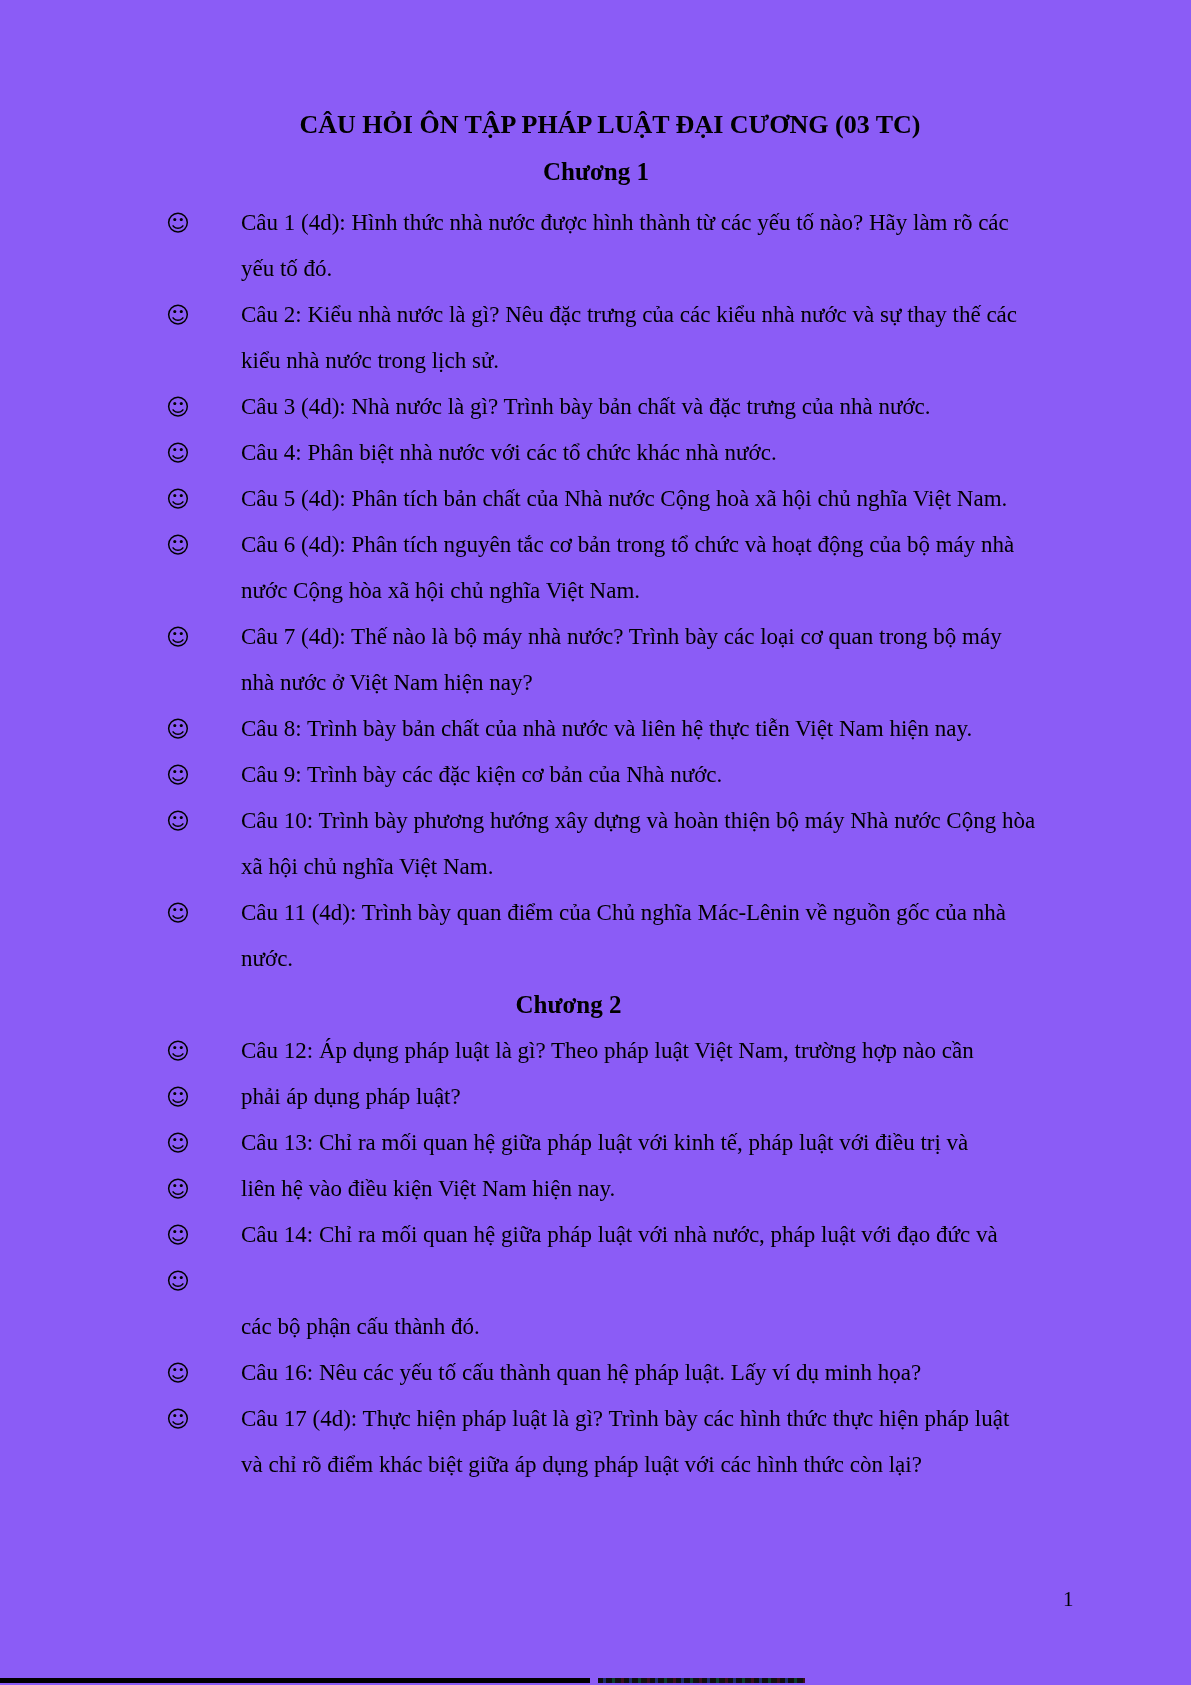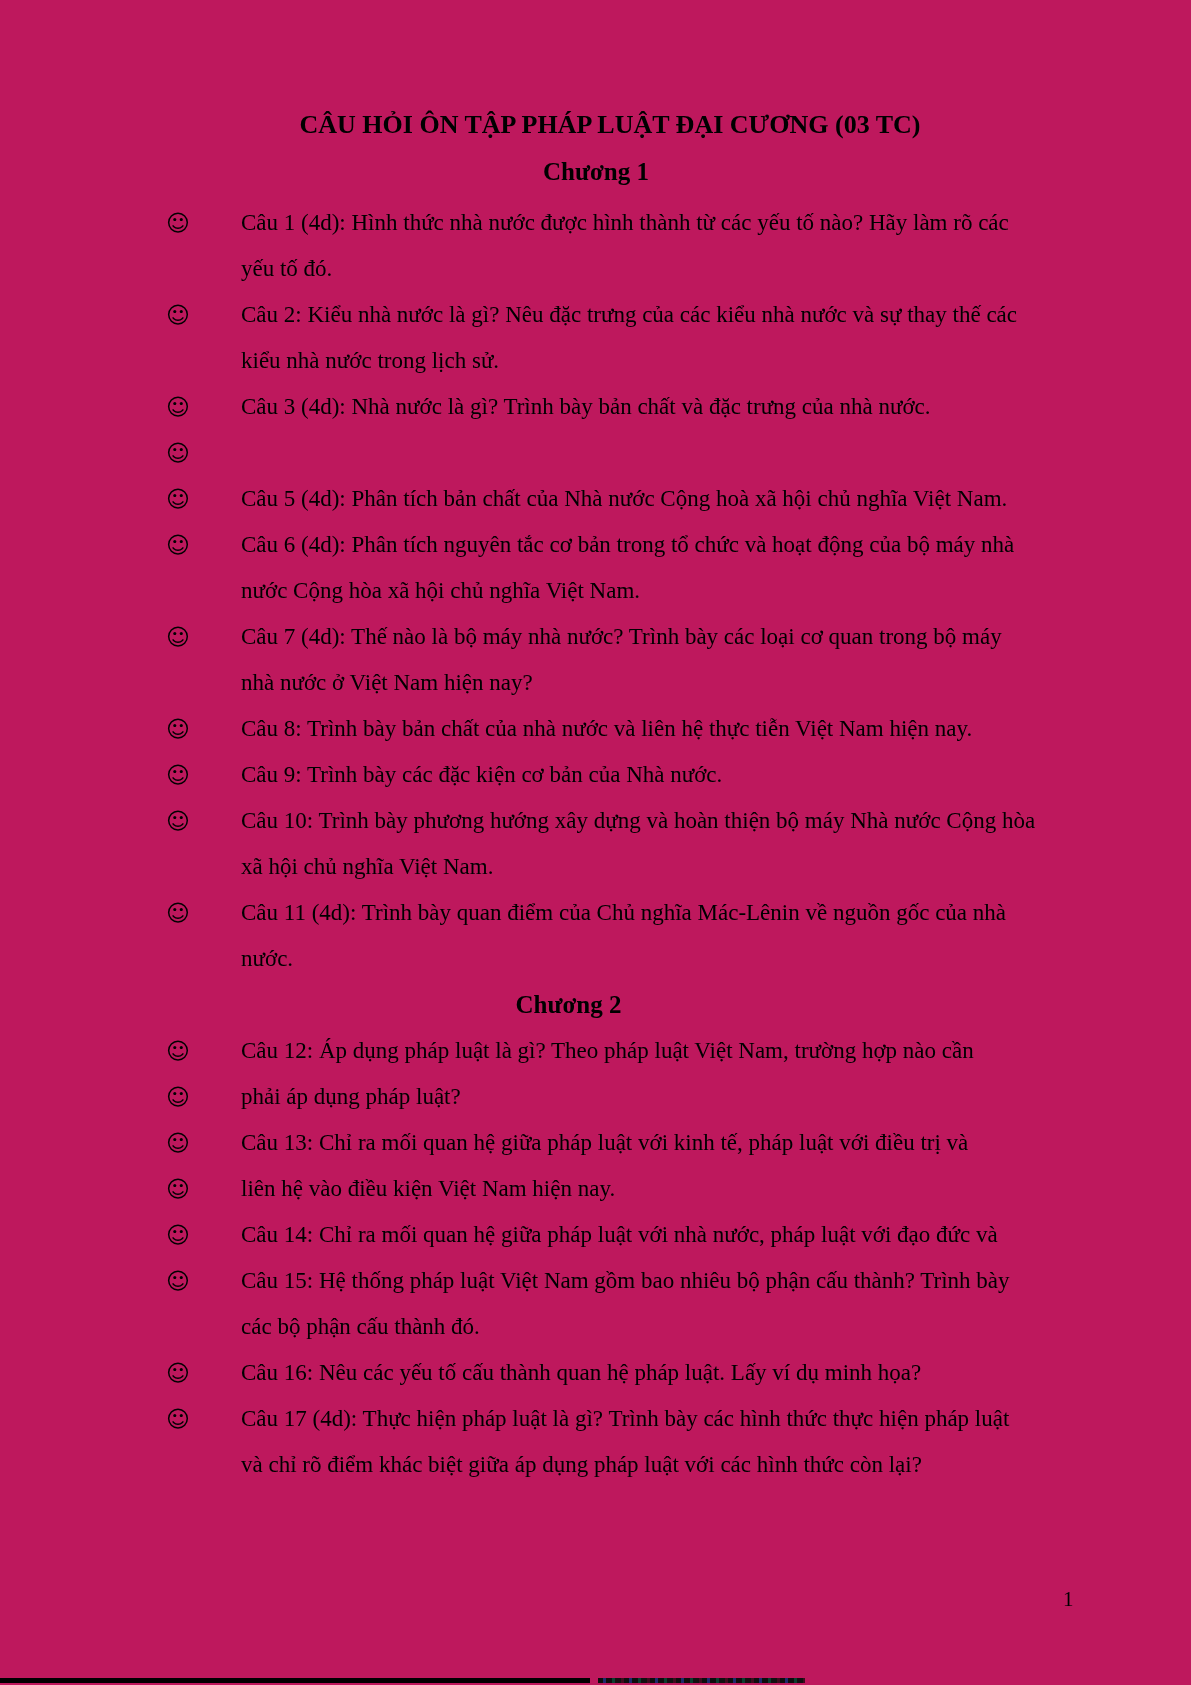--- a/index.html
+++ b/index.html
@@ -1,20 +1,20 @@
 <!DOCTYPE html>
 <html><head>
 <meta charset="utf-8">
 <style>
   html,body { margin:0; padding:0; background:#e8e8e8; }
   .page {
     position:relative;
     width:1191px; height:1685px;
     margin:0 auto;
-    background:#be185d;
+    background:#8b5cf6;
     font-family:"Liberation Serif", serif;
     color:#000000;
     overflow:hidden;
   }
   .doc-title {
     position:absolute; top:110px; left:190px; width:840px;
     text-align:center; font-weight:bold; font-size:26px;
     white-space:nowrap;
   }
   .chapter1-heading {
@@ -87,20 +87,21 @@
     <div class="row">
         <span class="bullet"></span>
         <span class="line-text">kiểu nhà nước trong lịch sử.</span>
       </div>
     <div class="row">
         <span class="bullet">☺</span>
         <span class="line-text">Câu 3 (4d): Nhà nước là gì? Trình bày bản chất và đặc trưng của nhà nước.</span>
       </div>
     <div class="row">
         <span class="bullet">☺</span>
+        <span class="line-text">Câu 4: Phân biệt nhà nước với các tổ chức khác nhà nước.</span>
       </div>
     <div class="row">
         <span class="bullet">☺</span>
         <span class="line-text">Câu 5 (4d): Phân tích bản chất của Nhà nước Cộng hoà xã hội chủ nghĩa Việt Nam.</span>
       </div>
     <div class="row">
         <span class="bullet">☺</span>
         <span class="line-text">Câu 6 (4d): Phân tích nguyên tắc cơ bản trong tổ chức và hoạt động của bộ máy nhà</span>
       </div>
     <div class="row">
@@ -159,21 +160,20 @@
     <div class="row">
         <span class="bullet">☺</span>
         <span class="line-text">liên hệ vào điều kiện Việt Nam hiện nay.</span>
       </div>
     <div class="row">
         <span class="bullet">☺</span>
         <span class="line-text">Câu 14: Chỉ ra mối quan hệ giữa pháp luật với nhà nước, pháp luật với đạo đức và</span>
       </div>
     <div class="row">
         <span class="bullet">☺</span>
-        <span class="line-text">Câu 15: Hệ thống pháp luật Việt Nam gồm bao nhiêu bộ phận cấu thành? Trình bày</span>
       </div>
     <div class="row">
         <span class="bullet"></span>
         <span class="line-text">các bộ phận cấu thành đó.</span>
       </div>
     <div class="row">
         <span class="bullet">☺</span>
         <span class="line-text">Câu 16: Nêu các yếu tố cấu thành quan hệ pháp luật. Lấy ví dụ minh họa?</span>
       </div>
     <div class="row">

